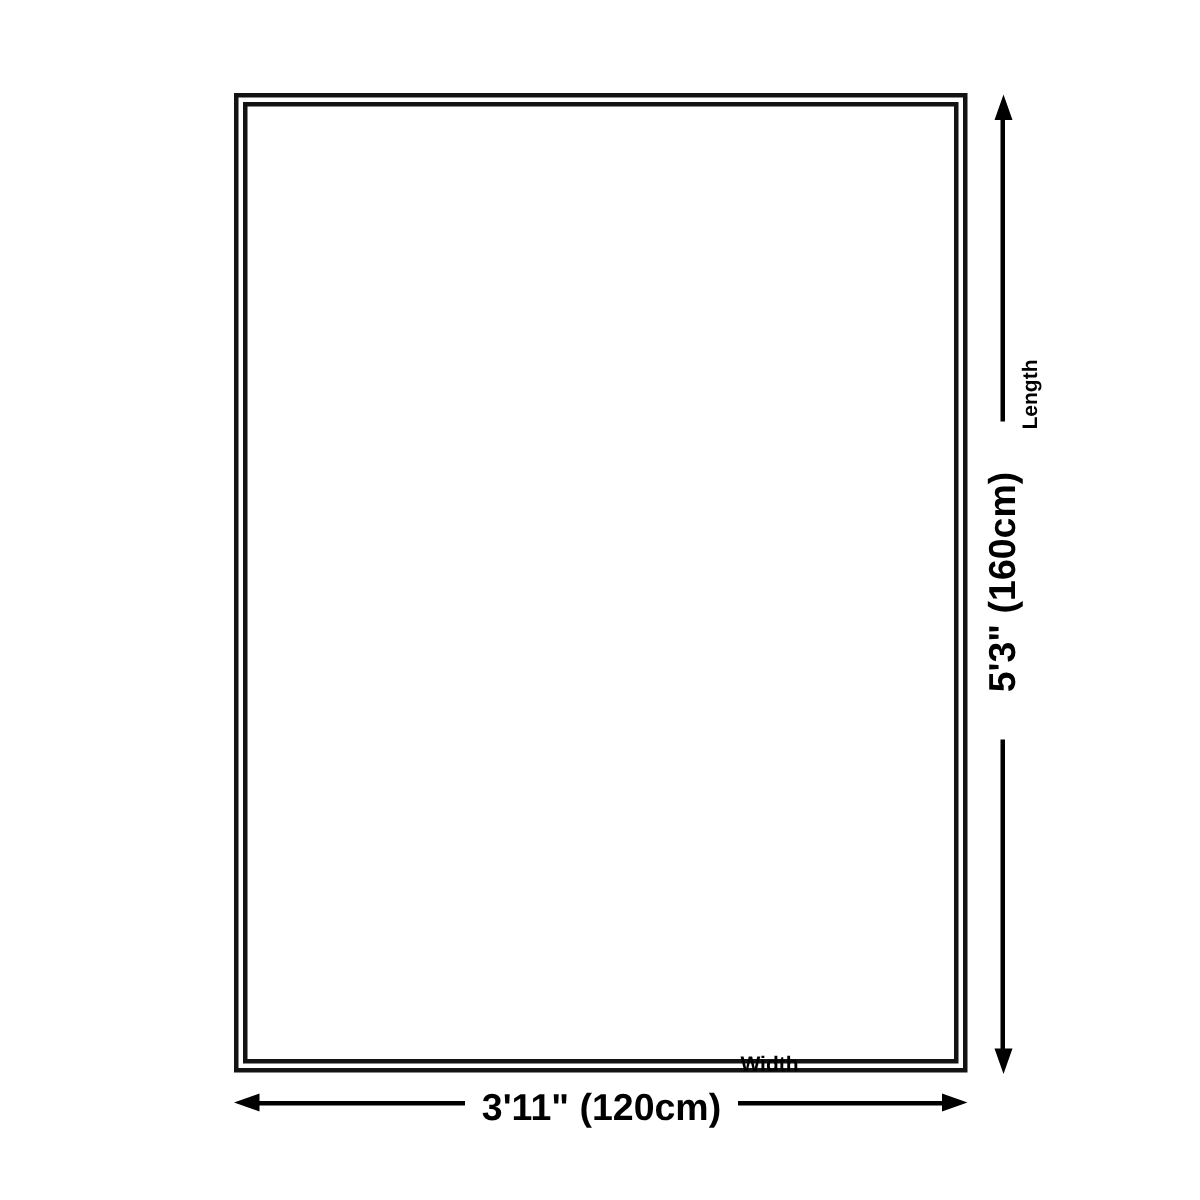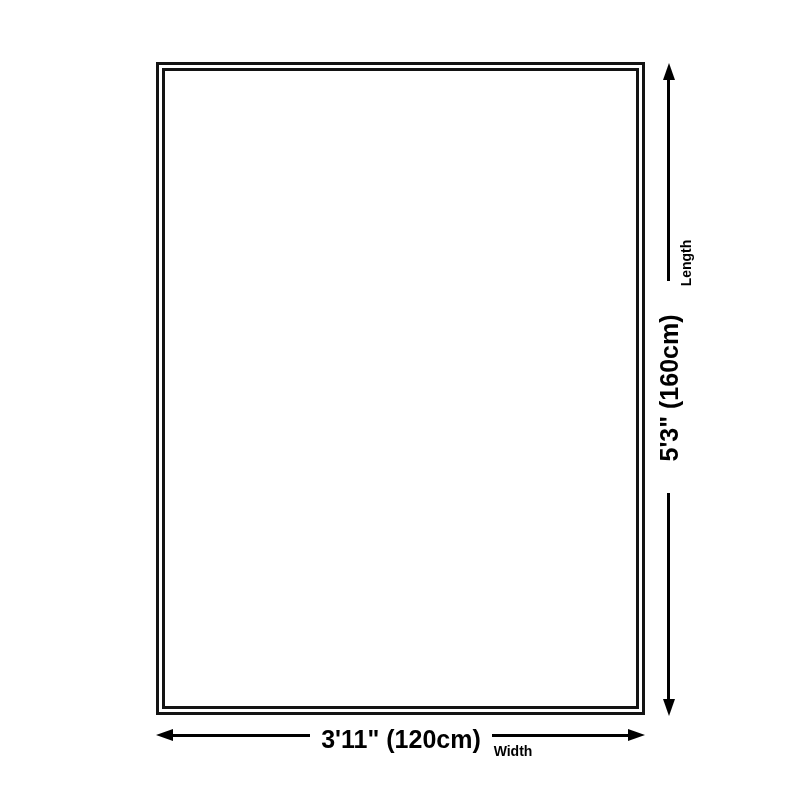--- a/index.html
+++ b/index.html
@@ -109,21 +109,21 @@
 
   <div>
     <span class="tri tri-left" style="left:156px; top:729px;"></span>
     <div class="h-line" style="left:170px; top:734px; width:140px;"></div>
 
     <div class="dim-label center-xy" style="left:401px; top:739px;">3'11" (120cm)</div>
 
     <div class="h-line" style="left:492px; top:734px; width:140px;"></div>
     <span class="tri tri-right" style="left:628px; top:729px;"></span>
 
-    <div class="axis-label center-xy" style="left:513px; top:751px;">Width</div>
+    <div class="axis-label center-xy" style="left:513px; top:709px;">Width</div>
   </div>
 
   <div>
     <span class="tri tri-up" style="left:663px; top:63px;"></span>
     <div class="v-line" style="left:667px; top:77px; height:204px;"></div>
 
     <div class="axis-label rot-center" style="left:686px; top:263px;">Length</div>
 
     <div class="dim-label rot-center" style="left:669px; top:388px;">5'3" (160cm)</div>
 

